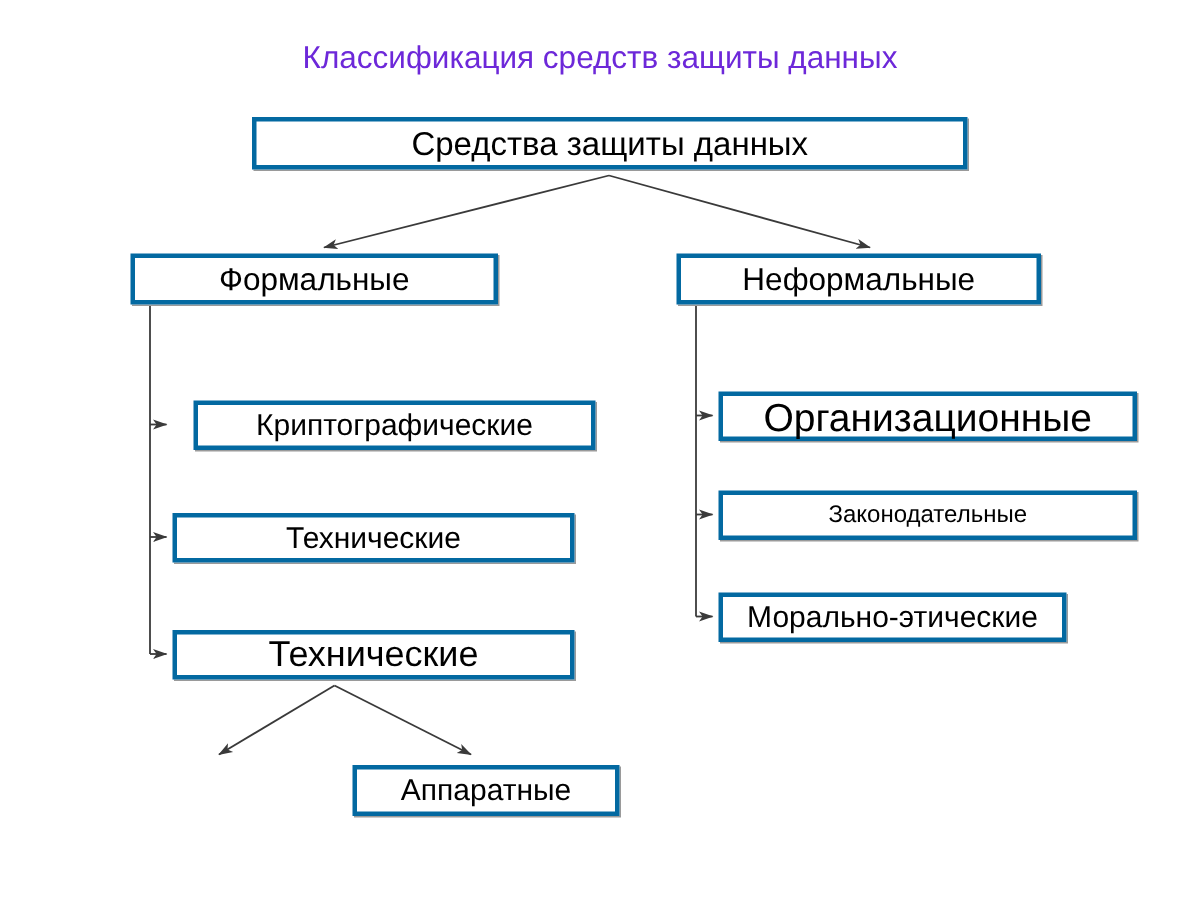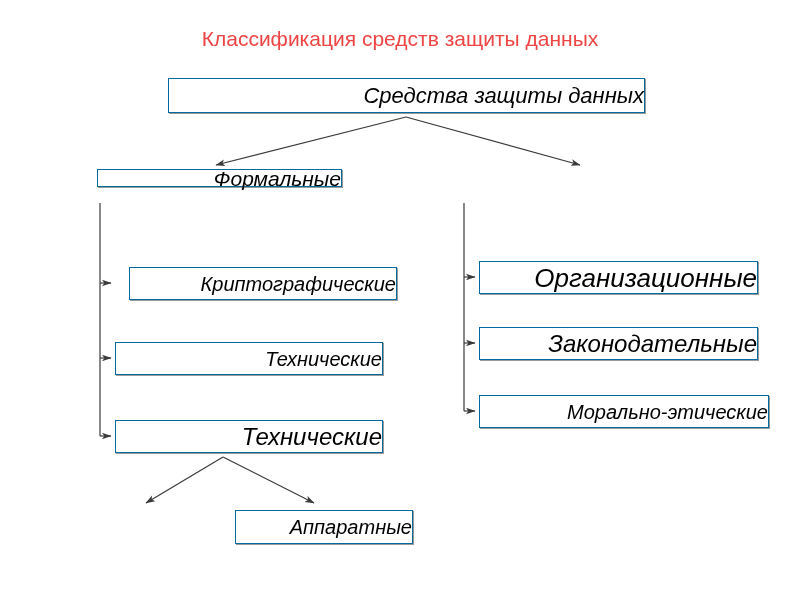--- a/index.html
+++ b/index.html
@@ -27,50 +27,49 @@
     left: 0;
     top: 0;
     width: 800px;
     height: 600px;
     pointer-events: none;
   }
   .node {
     position: absolute;
     box-sizing: border-box;
     background: #ffffff;
-    border: 1px solid #0369a1;
+    border: 3px solid #0369a1;
     box-shadow: 1px 1px 0 0 #9a9a9a;
     display: flex;
     align-items: center;
-    justify-content: flex-end;
+    justify-content: center;
     white-space: nowrap;
-    font-style: italic;
   }
   .node-label {
     font-family: "Liberation Sans", sans-serif;
     color: #000000;
     line-height: 1;
     letter-spacing: 0px;
   }
   #diagram-title {
     position: absolute;
     left: 0;
     top: 28px;
     width: 800px;
     text-align: center;
     font-family: "Liberation Sans", sans-serif;
     font-size: 21px;
-    color: #ef4444;
+    color: #6d28d9;
     line-height: 1;
   }
   
   #node-root        { left: 168px; top: 78px;  width: 477px; height: 35px; }
   #node-root .node-label        { font-size: 22px; }
 
-  #node-formal      { left: 97px;  top: 169px; width: 245px; height: 18px; }
+  #node-formal      { left: 87px;  top: 169px; width: 245px; height: 34px; }
   #node-formal .node-label      { font-size: 21px; }
 
   #node-informal    { left: 451px; top: 169px; width: 243px; height: 34px; }
   #node-informal .node-label    { font-size: 21px; }
 
   #node-crypto      { left: 129px; top: 267px; width: 268px; height: 33px; }
   #node-crypto .node-label      { font-size: 20px; }
 
   #node-software    { left: 115px; top: 342px; width: 268px; height: 33px; }
   #node-software .node-label    { font-size: 20px; }
@@ -81,23 +80,23 @@
   #node-physical    { left: 45px;  top: 510px; width: 180px; height: 34px; }
   #node-physical .node-label    { font-size: 20px; }
 
   #node-hardware    { left: 235px; top: 510px; width: 178px; height: 34px; }
   #node-hardware .node-label    { font-size: 20px; }
 
   #node-org         { left: 479px; top: 261px; width: 279px; height: 33px; }
   #node-org .node-label         { font-size: 26px; }
 
   #node-legal       { left: 479px; top: 327px; width: 279px; height: 33px; }
-  #node-legal .node-label       { font-size: 24px; }
+  #node-legal .node-label       { font-size: 16px; }
 
-  #node-moral       { left: 479px; top: 395px; width: 290px; height: 33px; }
+  #node-moral       { left: 479px; top: 395px; width: 232px; height: 33px; }
   #node-moral .node-label       { font-size: 20px; }
 </style>
 </head>
 <body>
 
 <div id="diagram-root">
 
   <div id="diagram-title">Классификация средств защиты данных</div>
 
   <svg id="connector-layer" width="800" height="600" viewBox="0 0 800 600" xmlns="http://www.w3.org/2000/svg">
@@ -149,20 +148,23 @@
   </svg>
 
   <div class="node" id="node-root">
     <span class="node-label">Средства защиты данных</span>
   </div>
 
   <div class="node" id="node-formal">
     <span class="node-label">Формальные</span>
   </div>
 
+  <div class="node" id="node-informal">
+    <span class="node-label">Неформальные</span>
+  </div>
 
   <div class="node" id="node-crypto">
     <span class="node-label">Криптографические</span>
   </div>
 
   <div class="node" id="node-software">
     <span class="node-label">Технические</span>
   </div>
 
   <div class="node" id="node-technical">

